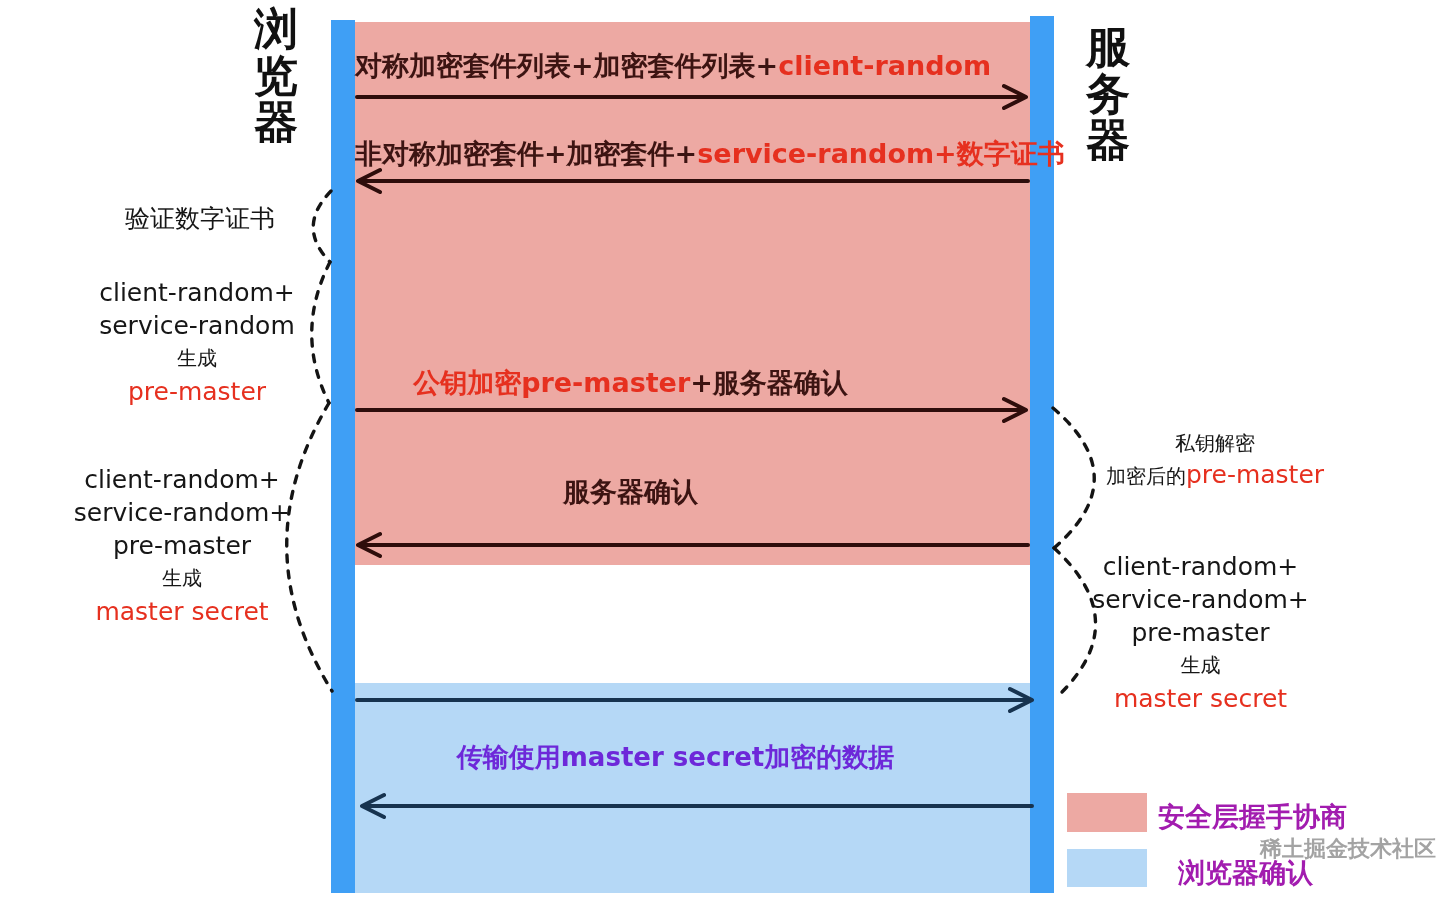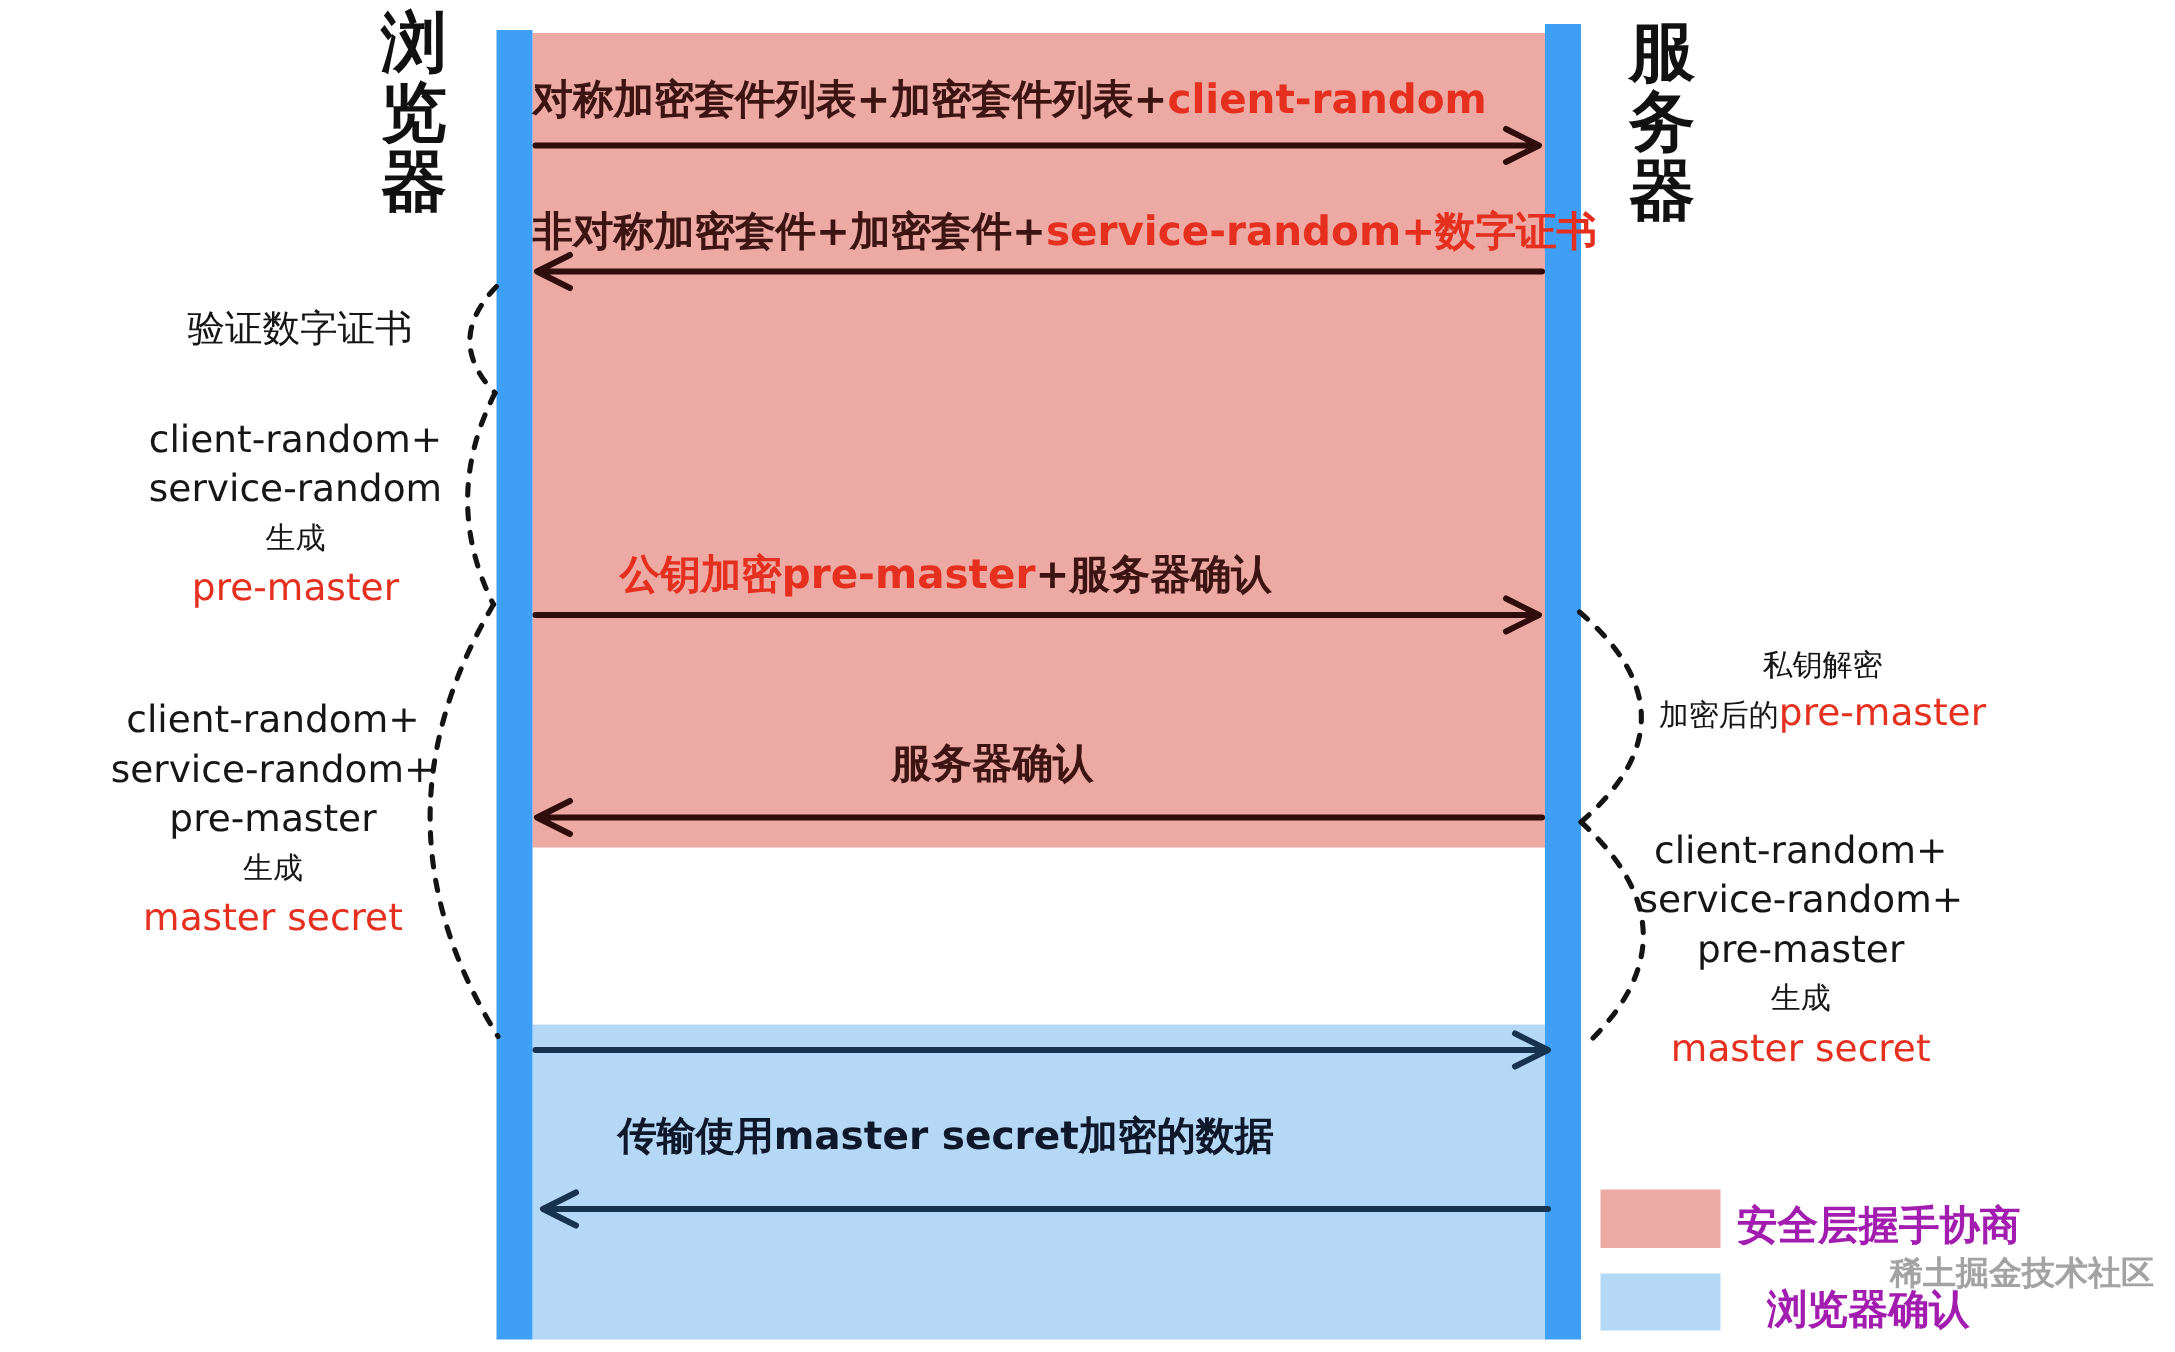--- a/index.html
+++ b/index.html
@@ -17,21 +17,21 @@
   .actor{
     position:absolute;width:52px;font-size:44px;font-weight:bold;color:#111;
     line-height:1.06;text-align:center;word-break:break-all;letter-spacing:0;
   }
   
   .msg-label{
     position:absolute;left:355px;width:551px;text-align:center;
     font-size:27px;font-weight:bold;color:#3c1412;white-space:nowrap;
   }
   .msg-label .red{color:#e6301f;}
-  .msg-label.navy{color:#0f172a;font-size:26px;}
+  .msg-label.navy{color:#6d28d9;font-size:26px;padding-left:45px;}
   
   .note{
     position:absolute;text-align:center;font-size:25px;font-weight:normal;
     color:#161616;line-height:33px;white-space:nowrap;
   }
   .note .red{color:#e6301f;}
   .note .cjk{font-size:20px;}
   
   .legend-swatch{position:absolute;width:80px;}
   .legend-label{position:absolute;font-size:27px;font-weight:bold;color:#a21caf;white-space:nowrap;}
@@ -49,21 +49,21 @@
 
 <div id="canvas">
 
   <div class="region handshake" style="top:22px;height:543px;"></div>
   <div class="region transfer" style="top:683px;height:210px;"></div>
 
   <div class="lifeline" style="left:331px;top:20px;height:873px;"></div>
   <div class="lifeline" style="left:1030px;top:16px;height:877px;"></div>
 
   <div class="actor" style="left:250px;top:6px;text-align:center;">浏览器</div>
-  <div class="actor" style="left:1082px;top:12px;">服务器</div>
+  <div class="actor" style="left:1082px;top:24px;">服务器</div>
 
   <svg class="overlay" width="1450" height="901" viewBox="0 0 1450 901">
     <path class="arrow-pink" d="M357 97 H1023 M1004 86 L1026 97 L1004 108"></path>
     <path class="arrow-pink" d="M1028 181 H361 M380 170 L358 181 L380 192"></path>
     <path class="arrow-pink" d="M357 410 H1023 M1004 399 L1026 410 L1004 421"></path>
     <path class="arrow-pink" d="M1028 545 H361 M380 534 L358 545 L380 556"></path>
     <path class="arrow-navy" d="M357 700 H1029 M1010 689 L1032 700 L1010 711"></path>
     <path class="arrow-navy" d="M1032 806 H365 M384 795 L362 806 L384 817"></path>
 
     <path class="brace" d="M331 191 Q296 227 330 262"></path>
@@ -75,21 +75,21 @@
 
   <div class="msg-label" style="top:48px;">
     <span>对称加密套件列表+加密套件列表+</span><span class="red">client-random</span>
   </div>
   <div class="msg-label" style="top:136px;">
     <span>非对称加密套件+加密套件+</span><span class="red">service-random+数字证书</span>
   </div>
   <div class="msg-label" style="top:365px;">
     <span class="red">公钥加密pre-master</span><span>+服务器确认</span>
   </div>
-  <div class="msg-label" style="top:491px;padding-left:31px;">
+  <div class="msg-label" style="top:474px;">
     <span>服务器确认</span>
   </div>
   <div class="msg-label navy" style="top:740px;">传输使用master secret加密的数据</div>
 
   <div class="note" style="left:105px;top:202px;width:190px;">验证数字证书</div>
 
   <div class="note" style="left:88px;top:276px;width:218px;">
     <div>client-random+</div>
     <div>service-random</div>
     <div class="cjk">生成</div>

